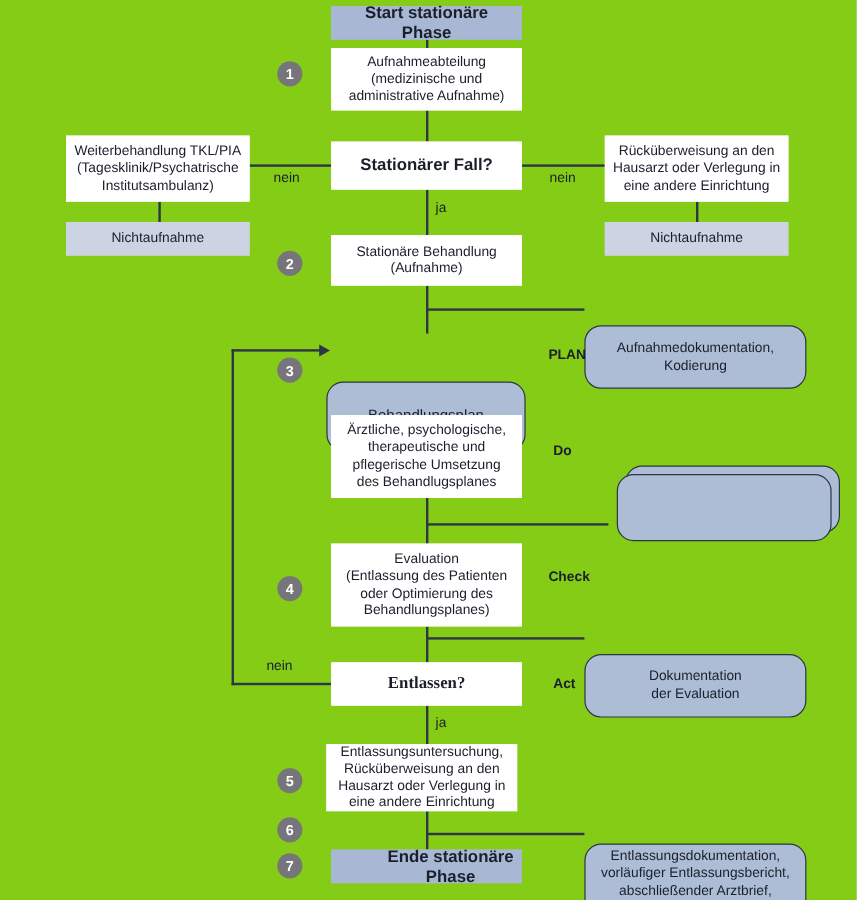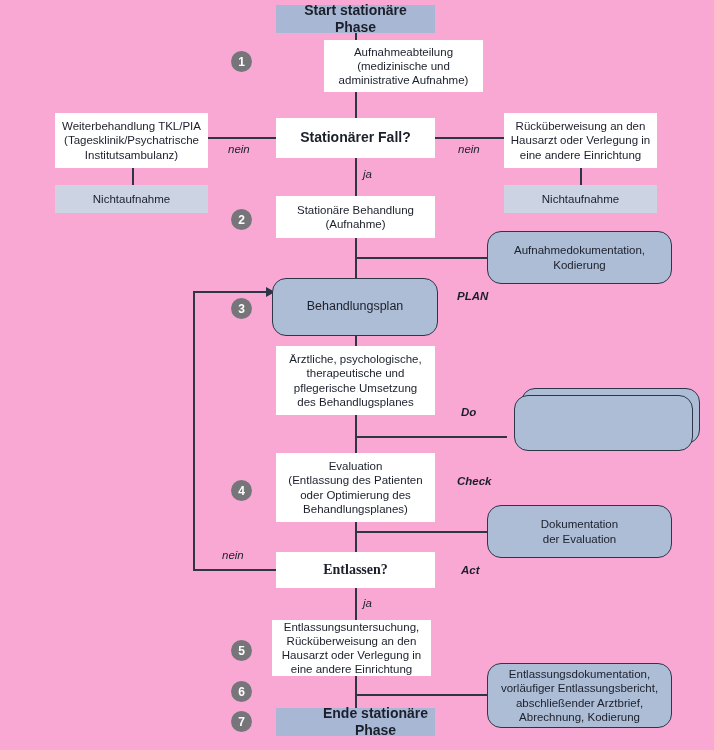--- a/index.html
+++ b/index.html
@@ -7,21 +7,21 @@
     padding: 0;
     background: #dfe3ee;
   }
   body {
     font-family: "Liberation Sans", sans-serif;
   }
   #canvas {
     position: relative;
     width: 714px;
     height: 750px;
-    background: #f9a8d4;
+    background: #84cc16;
     overflow: hidden;
   }
 
   
   .node {
     position: absolute;
     box-sizing: border-box;
     display: flex;
     align-items: center;
     justify-content: center;
@@ -62,20 +62,21 @@
     background: #ccd3e2;
     border: 1px solid #ccd3e2;
     font-size: 11.5px;
   }
   
   .box-round {
     background: #adbdd6;
     border: 1.4px solid #2c3646;
     border-radius: 14px;
     font-size: 11.5px;
+    margin-top: 40px;
   }
 
   
   .stack {
     position: absolute;
     z-index: 4;
   }
   .stack .sheet {
     position: absolute;
     box-sizing: border-box;
@@ -102,21 +103,20 @@
     z-index: 3;
   }
 
   
   .lbl {
     position: absolute;
     font-size: 11.5px;
     color: #1b1f2b;
     z-index: 6;
     white-space: nowrap;
-    font-style: italic;
   }
   .lbl-bold { font-weight: bold; }
 
   
   .badge {
     position: absolute;
     width: 21px;
     height: 21px;
     border-radius: 50%;
     background: #76767a;
@@ -171,21 +171,21 @@
 
   <div class="ln ln-h" style="left:193px; top:569px; width:83px;"></div>
   <div class="ln ln-v" style="left:193px; top:291px; height:280px;"></div>
   <div class="ln ln-h" style="left:193px; top:291px; width:79px;"></div>
   <div class="arrowhead" style="left:266px; top:287px;"></div>
 
   <div class="node box-term" style="left:276px; top:5px; width:159px; height:28px;">
     <span class="txt">Start stationäre Phase</span>
   </div>
 
-  <div class="node box-white" style="left:276px; top:40px; width:159px; height:52px;margin-left:48px;">
+  <div class="node box-white" style="left:276px; top:40px; width:159px; height:52px;">
     <span class="txt">Aufnahmeabteilung
 (medizinische und
 administrative Aufnahme)</span>
   </div>
 
   <div class="node box-decision" style="left:276px; top:118px; width:159px; height:40px;">
     <span class="txt">Stationärer Fall?</span>
   </div>
 
   <div class="node box-white" style="left:55px; top:113px; width:153px; height:55px;">
@@ -268,21 +268,21 @@
 Abrechnung, Kodierung</span>
   </div>
 
   <div class="lbl" style="left:228px; top:143px;">nein</div>
   <div class="lbl" style="left:458px; top:143px;">nein</div>
   <div class="lbl" style="left:363px; top:168px;">ja</div>
   <div class="lbl" style="left:222px; top:549px;">nein</div>
   <div class="lbl" style="left:363px; top:597px;">ja</div>
 
   <div class="lbl lbl-bold" style="left:457px; top:290px;">PLAN</div>
-  <div class="lbl lbl-bold" style="left:461px; top:370px;margin-top:36px;">Do</div>
+  <div class="lbl lbl-bold" style="left:461px; top:370px;">Do</div>
   <div class="lbl lbl-bold" style="left:457px; top:475px;">Check</div>
   <div class="lbl lbl-bold" style="left:461px; top:564px;">Act</div>
 
   <div class="badge" style="left:231px; top:51px;">1</div>
   <div class="badge" style="left:231px; top:209px;">2</div>
   <div class="badge" style="left:231px; top:298px;">3</div>
   <div class="badge" style="left:231px; top:480px;">4</div>
   <div class="badge" style="left:231px; top:640px;">5</div>
   <div class="badge" style="left:231px; top:681px;">6</div>
   <div class="badge" style="left:231px; top:711px;">7</div>

